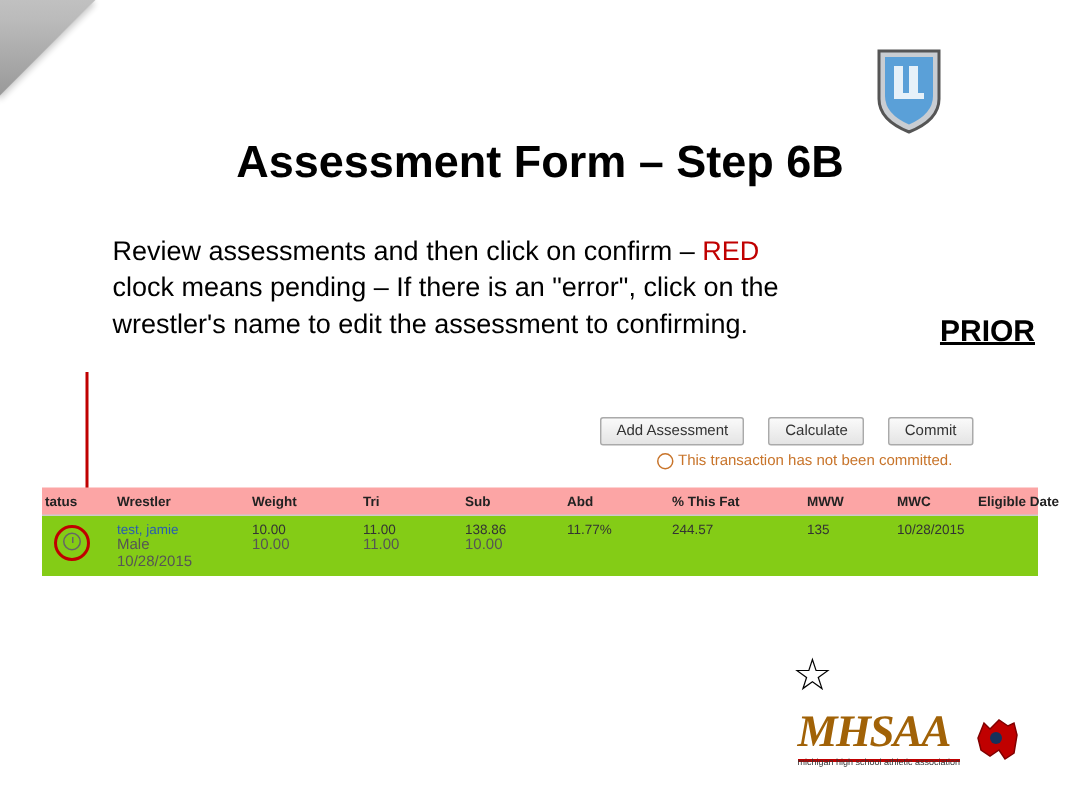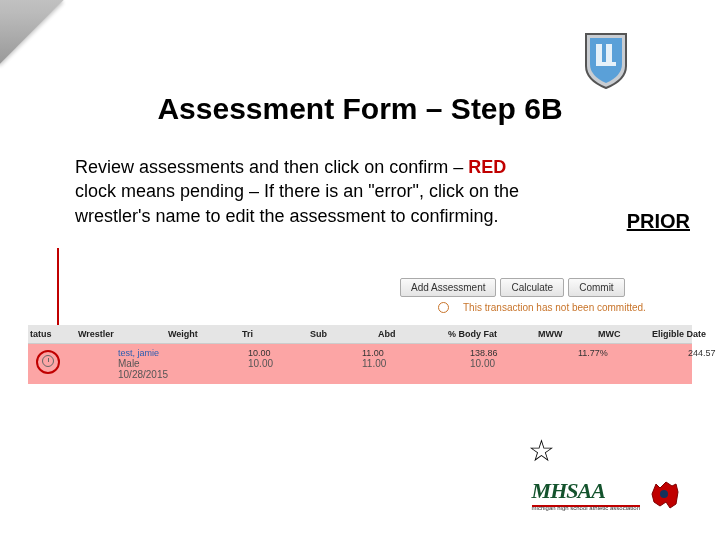--- a/index.html
+++ b/index.html
@@ -43,21 +43,21 @@
     position: absolute;
     top: 155px;
     left: 75px;
     width: 475px;
     font-size: 18px;
     line-height: 1.35;
     color: #000;
   }
   .red-word {
     color: #c00000;
-    font-weight: bold;
+    font-weight: normal;
   }
   .prior {
     position: absolute;
     top: 210px;
     right: 30px;
     font-size: 20px;
     font-weight: bold;
     text-decoration: underline;
     color: #000;
   }
@@ -77,40 +77,40 @@
     height: 0;
     border-left: 7px solid transparent;
     border-right: 7px solid transparent;
     border-top: 10px solid #c00000;
   }
   .buttons-row {
     position: absolute;
     top: 278px;
     left: 400px;
     display: flex;
-    gap: 4px;
+    gap: 16px;
     justify-content: flex-end;
   }
   .ss-button {
     background: linear-gradient(#fafafa, #e4e4e4);
     border: 1px solid #aaa;
     border-radius: 2px;
     font-size: 10px;
     padding: 3px 10px;
     color: #333;
   }
   .commit-note {
     position: absolute;
     top: 302px;
     left: 438px;
     font-size: 10px;
     color: #c8742a;
     display: flex;
     align-items: center;
-    gap: 14px;
+    gap: 3px;
   }
   .commit-note .clk {
     display: inline-flex;
     align-items: center;
     justify-content: center;
     width: 11px;
     height: 11px;
     border: 1.2px solid #c8742a;
     border-radius: 50%;
     font-size: 7px;
@@ -121,29 +121,28 @@
     left: 28px;
     right: 28px;
   }
   .thead-row, .tbody-row {
     display: grid;
     grid-template-columns: 48px 90px 74px 68px 68px 70px 90px 60px 54px 72px;
     font-size: 9px;
     padding: 4px 2px;
   }
   .thead-row {
-    background: #e5e5e5;
+    background: #fca5a5;
     font-weight: bold;
     color: #222;
     border-bottom: 1px solid #ccc;
   }
   .tbody-row {
-    background: #fca5a5;
+    background: #84cc16;
     color: #333;
-    gap: 40px;
   }
   .tbody-row .sub { font-size: 10px; color: #555;}
   .clock-cell {
     position: relative;
   }
   .clock-circle {
     position: absolute;
     top: 2px;
     left: 6px;
     width: 24px;
@@ -180,24 +179,24 @@
   .logo-wrap {
     position: absolute;
     bottom: 28px;
     right: 38px;
     display: flex;
     align-items: center;
     gap: 6px;
   }
   .mhsaa-text {
     font-family: "Times New Roman", serif;
-    font-size: 22px;
+    font-size: 30px;
     font-weight: bold;
     font-style: italic;
-    color: #14532d;
+    color: #a16207;
     letter-spacing: -1px;
     border-bottom: 2px solid #c00000;
     padding-bottom: 1px;
   }
   .mhsaa-sub {
     font-size: 6px;
     color: #333;
     text-align: center;
     margin-top: -2px;
   }
@@ -242,21 +241,21 @@
 </div>
 
 <div class="table-wrap">
   <div class="thead-row">
     <div>tatus</div>
     <div>Wrestler</div>
     <div>Weight</div>
     <div>Tri</div>
     <div>Sub</div>
     <div>Abd</div>
-    <div>% Body Fat</div>
+    <div>% This Fat</div>
     <div>MWW</div>
     <div>MWC</div>
     <div>Eligible Date</div>
   </div>
   <div class="tbody-row">
     <div class="clock-cell">
       <div class="clock-glyph"></div>
       <div class="clock-circle"></div>
     </div>
     <div>

